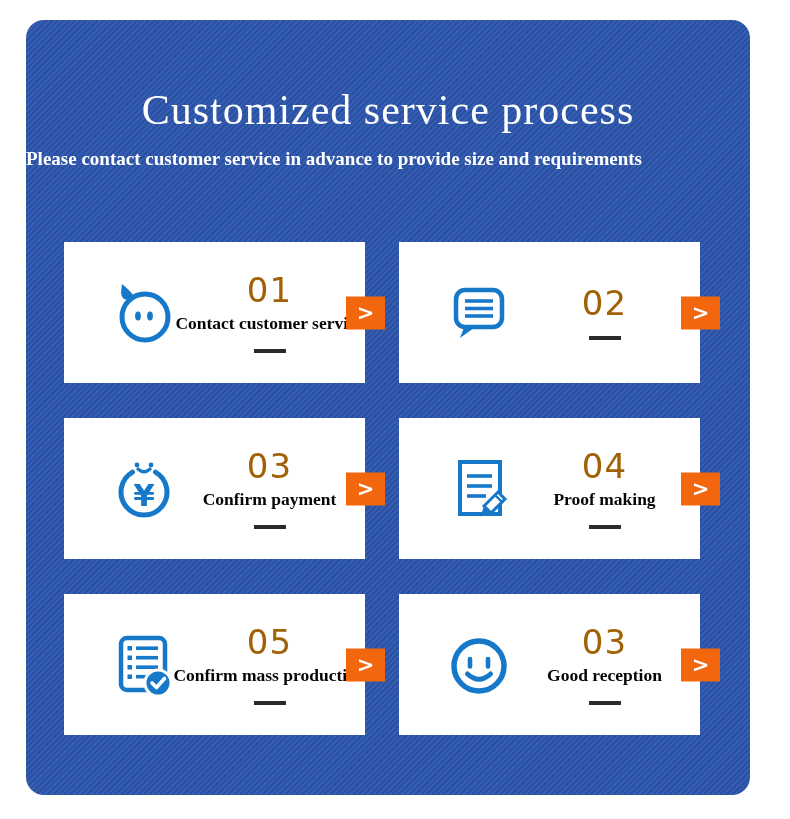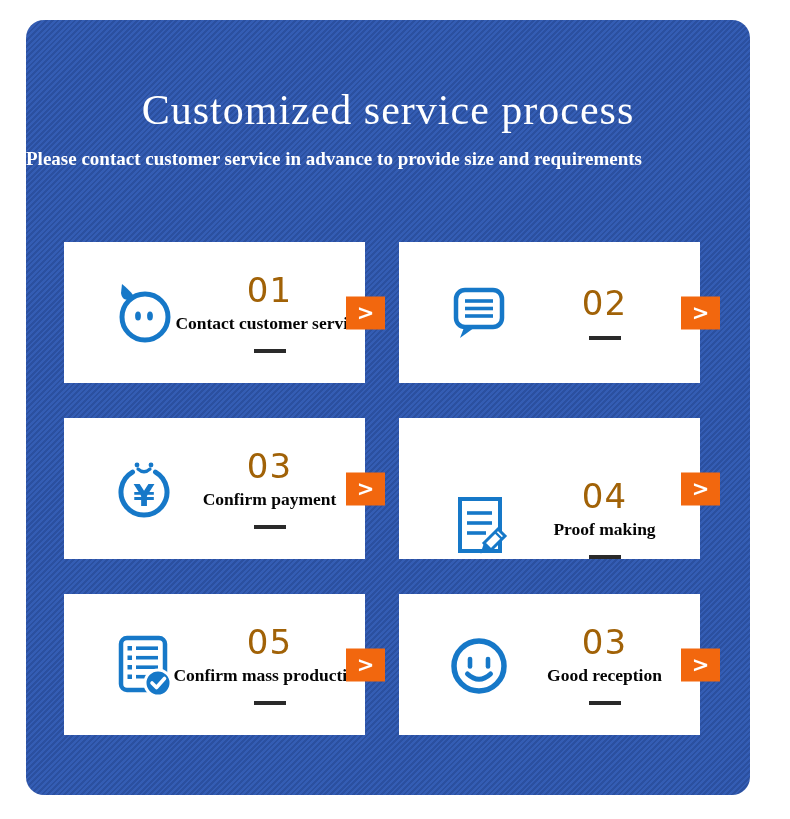--- a/index.html
+++ b/index.html
@@ -24,21 +24,21 @@
     text-align:left;color:#ffffff;
     font-size:19px;font-weight:700;
   }
   .card{
     position:absolute;width:301px;height:141px;background:#ffffff;
     display:flex;align-items:center;
   }
   .card.c1{left:38px;top:222px;}
   .card.c2{left:373px;top:222px;justify-content:space-between;}
   .card.c3{left:38px;top:398px;}
-  .card.c4{left:373px;top:398px;align-items:flex-end;}
+  .card.c4{left:373px;top:398px;}
   .card.c5{left:38px;top:574px;}
   .card.c6{left:373px;top:574px;}
   .icon-box{
     width:96px;margin-left:32px;flex:none;
     display:flex;align-items:center;justify-content:center;
   }
   .txt{
     flex:1;display:flex;flex-direction:column;align-items:center;
     padding-right:18px;min-width:0;
   }

